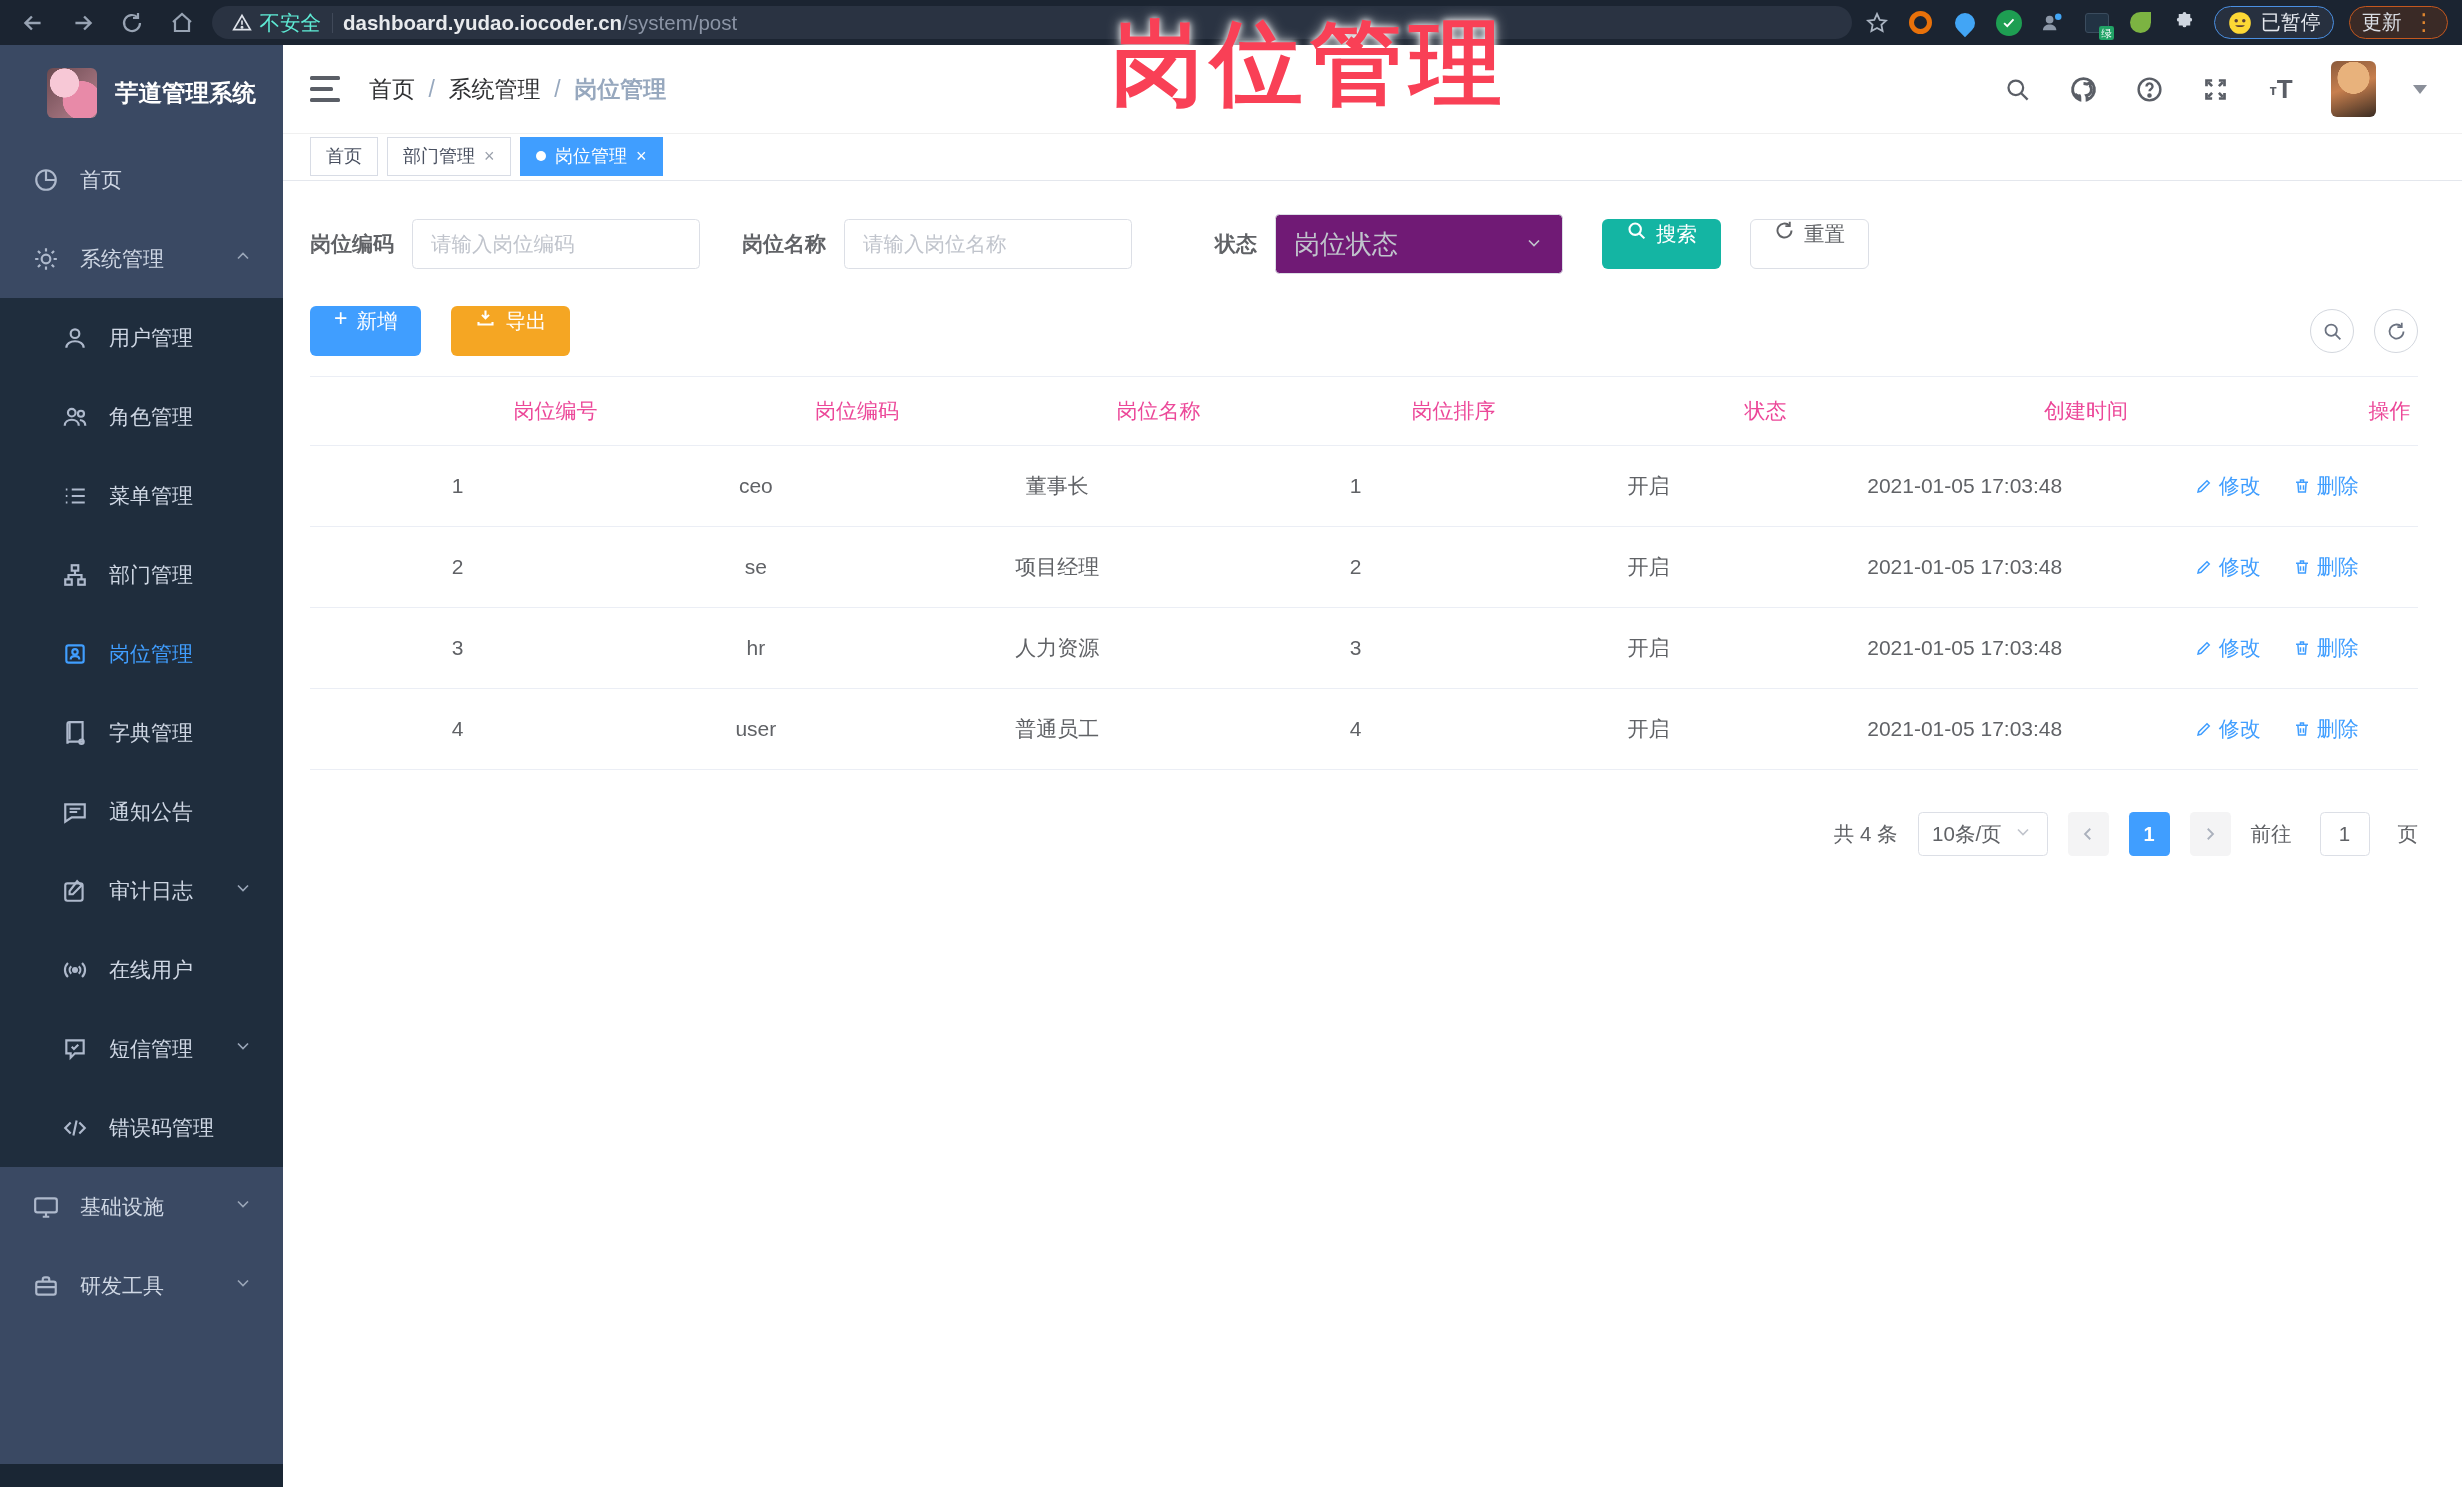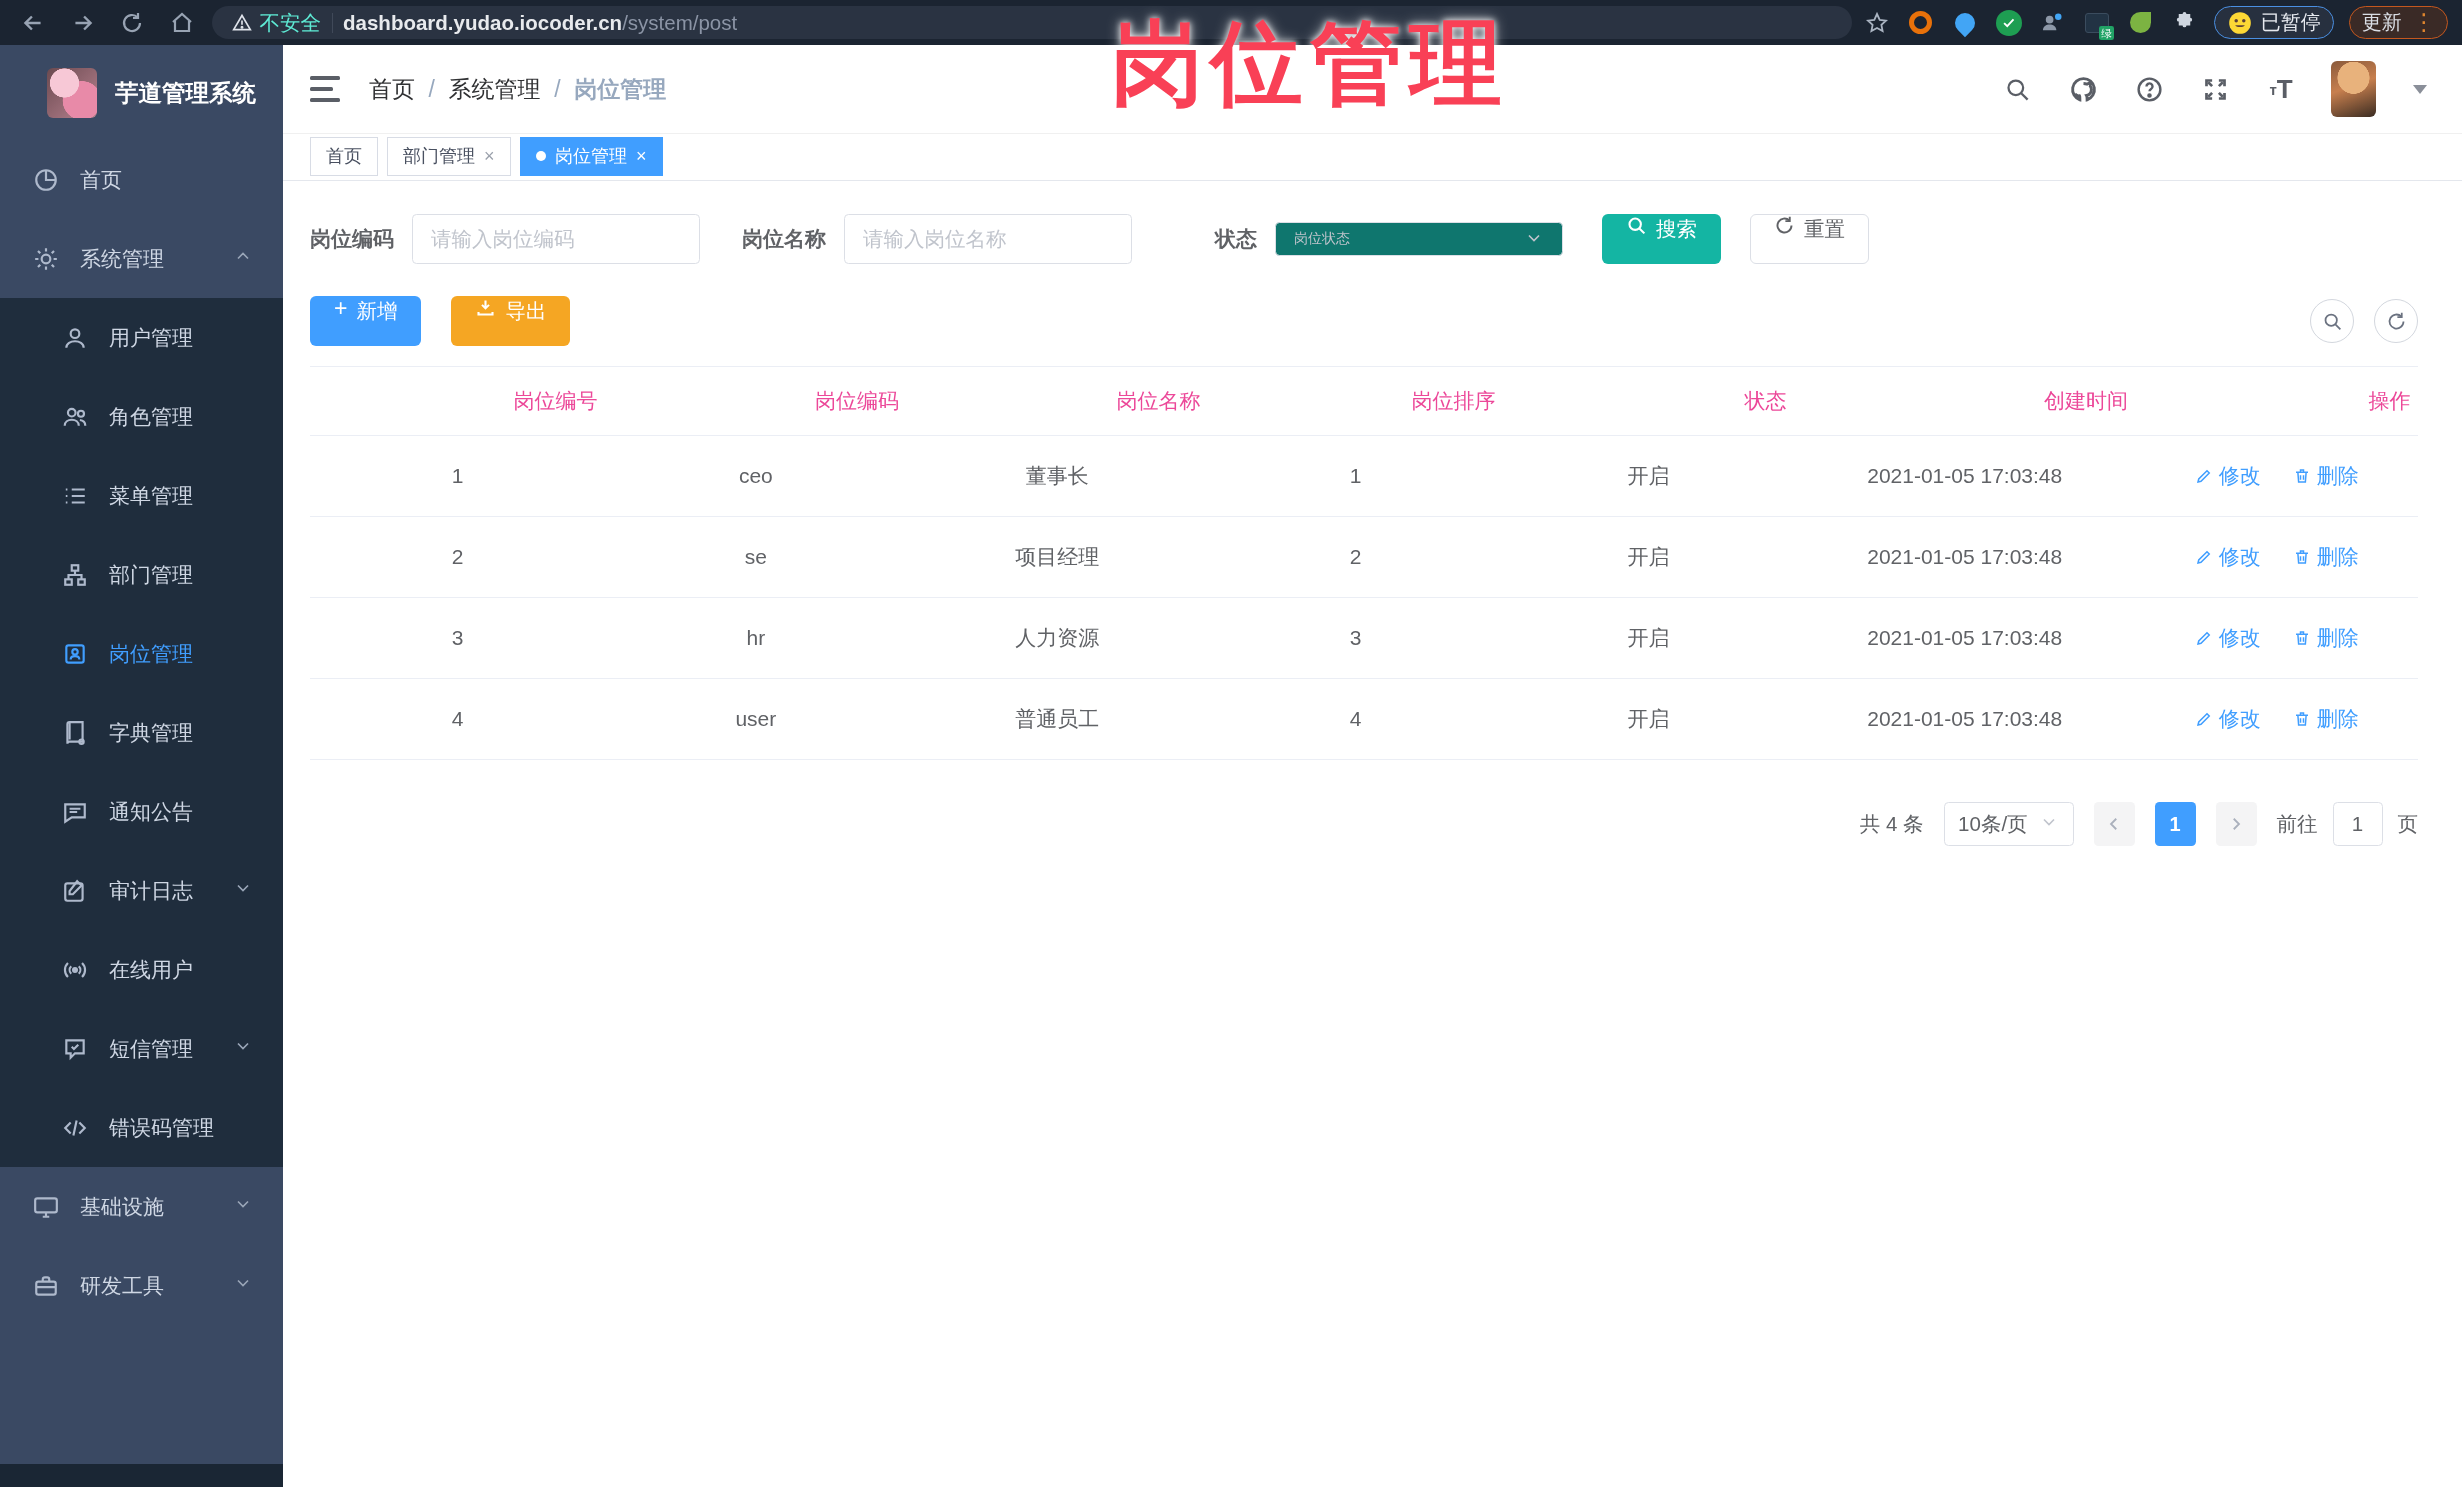--- a/index.html
+++ b/index.html
@@ -72,21 +72,21 @@
   .tab-dot { width:10.6px; height:10.6px; border-radius:50%; background:#fff; }
 
   .content { flex:1 1 auto; padding:33px 44px 0 27px; position:relative; }
 
   
   .filter-row { display:flex; align-items:center; font-size:21px; color:#606266; }
   .f-label { font-weight:700; margin-right:18px; white-space:nowrap; }
   .f-input { width:288px; height:50px; border:0.8px solid #dcdfe6; border-radius:4.5px; padding:0 18px; font-size:20.5px; color:#606266; background:#fff; outline:none; font-family:inherit; }
   .f-input::placeholder { color:#c0c4cc; }
   .f-gap { width:42px; } .f-gap-lg { width:83px; }
-  .f-select { width:288px; height:34px; border:0.8px solid #dcdfe6; border-radius:4.5px; padding:0 18px; display:flex; align-items:center; background:#0f766e; color:#c0c4cc; font-size:14px; }
+  .f-select { width:288px; height:60px; border:0.8px solid #dcdfe6; border-radius:4.5px; padding:0 18px; display:flex; align-items:center; background:#701a75; color:#c0c4cc; font-size:26px; }
   .f-select .chev { margin-left:auto; color:#c0c4cc; }
   .btn { height:50px; border-radius:6px; display:inline-flex; align-items:flex-start; justify-content:center; gap:9px; font-size:20.5px; padding:0 23px; cursor:pointer; border:0.8px solid transparent; white-space:nowrap; }
   .btn-search { background:#14b5a3; color:#fff; margin-left:39px; }
   .btn-reset { background:#fff; color:#606266; border-color:#dcdfe6; margin-left:29px; }
   .btn-add { background:#409eff; color:#fff; }
   .btn-export { background:#f5a623; color:#fff; margin-left:30px; }
   .plus-glyph { font-size:23px; line-height:1; }
 
   
   .action-row { display:flex; align-items:center; margin-top:32px; }
@@ -99,21 +99,21 @@
   table.grid td { font-size:21px; color:#606266; padding:26px 7.6px; border-bottom:0.8px solid #ebeef5; text-align:center; white-space:nowrap; }
   .op-link { color:#409eff; display:inline-flex; align-items:center; gap:6px; cursor:pointer; text-decoration:none; }
   .op-link + .op-link { margin-left:26px; }
 
   
   .pager { display:flex; align-items:center; justify-content:flex-end; margin-top:42px; font-size:20.5px; color:#606266; gap:20px; }
   .pg-select { width:130px; height:44px; border:0.8px solid #dcdfe6; border-radius:4.5px; display:flex; align-items:center; padding:0 13.6px; color:#606266; background:#fff; }
   .pg-select .chev { margin-left:auto; color:#c0c4cc; }
   .pg-btn { min-width:41px; height:44px; border-radius:4.5px; background:#f4f4f5; color:#aab0bc; display:flex; align-items:center; justify-content:center; font-size:20px; cursor:pointer; }
   .pg-btn.page-active { background:#409eff; color:#fff; font-weight:700; }
-  .pg-goto { display:flex; align-items:center; gap:15px; }
+  .pg-goto { display:flex; align-items:center; gap:28px; }
   .pg-input { width:50px; height:44px; border:0.8px solid #dcdfe6; border-radius:4.5px; text-align:center; font-size:20.5px; color:#606266; outline:none; font-family:inherit; }
 
   
   .watermark { position:absolute; left:1111px; top:1.5px; font-size:92px; font-weight:800; letter-spacing:7.6px; color:#f94056; z-index:50;
     text-shadow:0 0 6px rgba(255,255,255,.95), 0 0 13.6px rgba(255,255,255,.7); white-space:nowrap; }
 
   .chev-svg { width:20px; height:20px; }
 </style>
 </head>
 <body>

